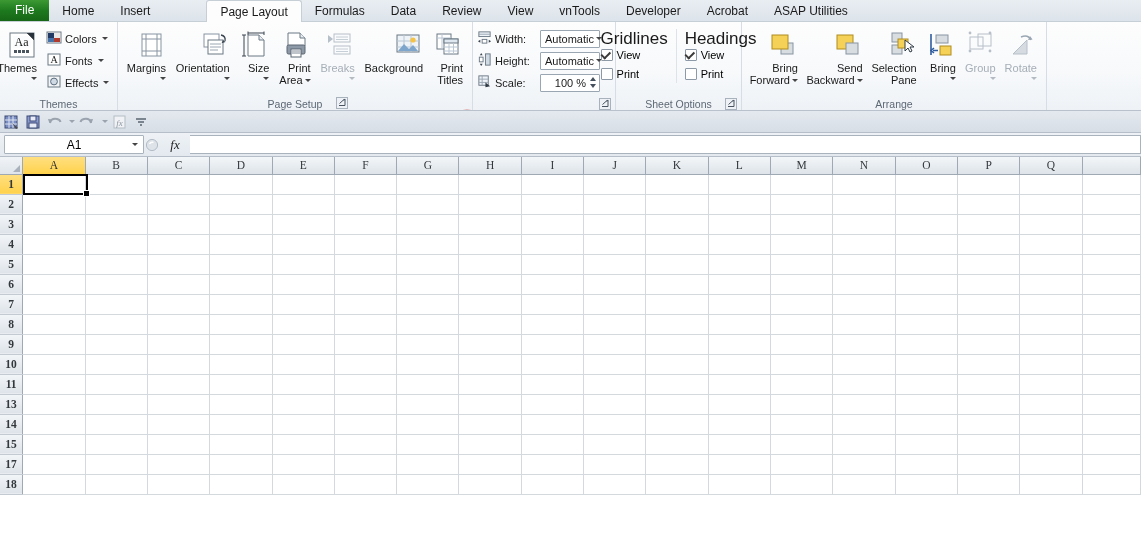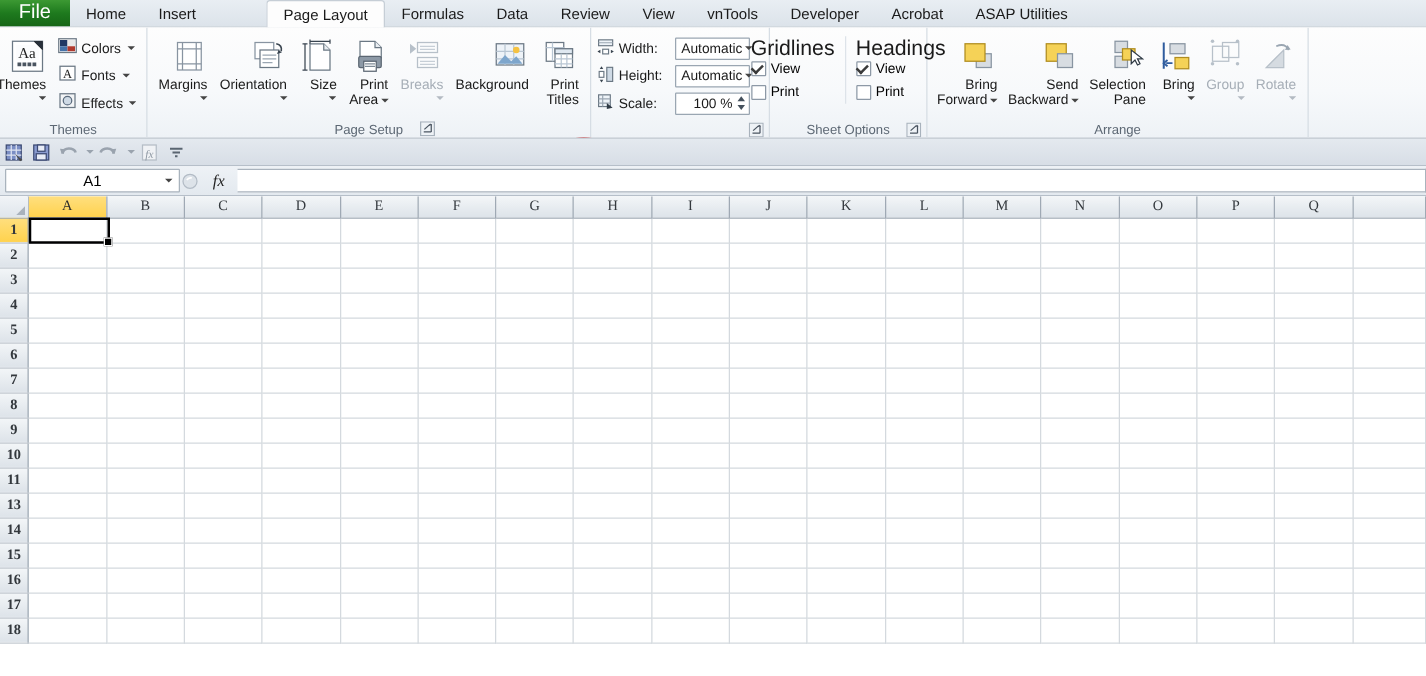--- a/index.html
+++ b/index.html
@@ -21,21 +21,21 @@
     font-size: 12px;
     color: #1a1a1a;
     border-bottom: 1px solid #c6ced6;
   }
   .tab-file {
     height: 22px;
     padding: 0 15px;
     background: linear-gradient(180deg,#3f9c35 0%,#1e7a1e 52%,#166616 100%);
     color: #fff;
     display: flex; align-items: center;
-    font-size: 16px;
+    font-size: 12px;
   }
   .tab {
     height: 20px;
     padding: 0 13px;
     display: flex; align-items: center;
     color: #1a1a1a;
     white-space: nowrap;
   }
   .tab.active {
     height: 22px;
@@ -1094,41 +1094,20 @@
           <td class="cell"></td>
           <td class="cell"></td>
           <td class="cell"></td>
           <td class="cell"></td>
           <td class="cell"></td>
           <td class="cell"></td>
           <td class="cell"></td>
           <td class="cell"></td>
         </tr>
         <tr>
-          <th class="rhead">16</th>
-          <td class="cell"></td>
-          <td class="cell"></td>
-          <td class="cell"></td>
-          <td class="cell"></td>
-          <td class="cell"></td>
-          <td class="cell"></td>
-          <td class="cell"></td>
-          <td class="cell"></td>
-          <td class="cell"></td>
-          <td class="cell"></td>
-          <td class="cell"></td>
-          <td class="cell"></td>
-          <td class="cell"></td>
-          <td class="cell"></td>
-          <td class="cell"></td>
-          <td class="cell"></td>
-          <td class="cell"></td>
-          <td class="cell"></td>
-        </tr>
-        <tr>
           <th class="rhead">17</th>
           <td class="cell"></td>
           <td class="cell"></td>
           <td class="cell"></td>
           <td class="cell"></td>
           <td class="cell"></td>
           <td class="cell"></td>
           <td class="cell"></td>
           <td class="cell"></td>
           <td class="cell"></td>

